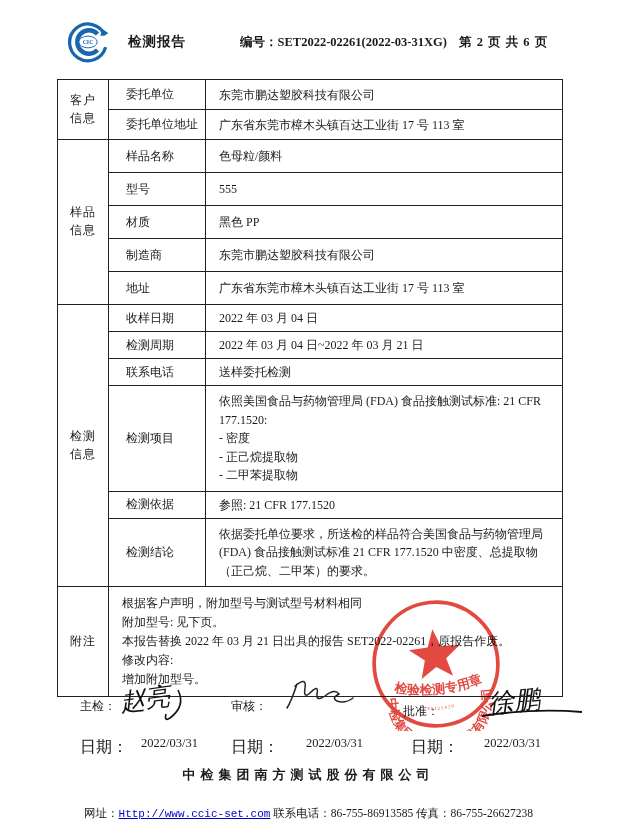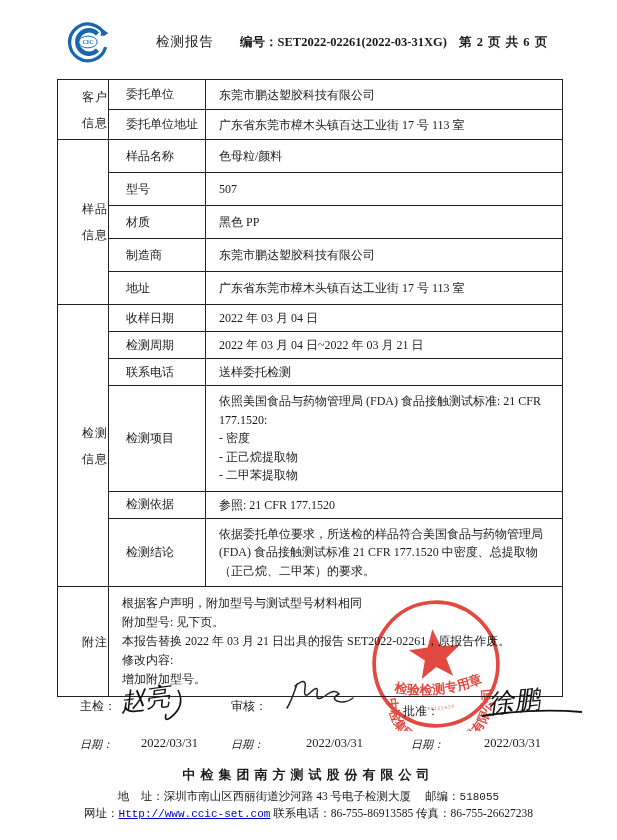--- a/index.html
+++ b/index.html
@@ -6,44 +6,44 @@
   html,body { background:#888; }
   .page {
     position:relative; width:617px; height:840px; margin:0 auto;
     background:#ffffff; overflow:hidden;
     font-family:"Liberation Serif","DejaVu Serif",serif;
     color:#1a1a1a; font-size:12px;
   }
   
   .hdr { position:absolute; left:0; top:18px; width:617px; height:46px; }
   .logo { position:absolute; left:66px; top:2px; width:44px; height:44px; }
-  .hdr-title { position:absolute; left:128px; top:15px; font-size:13.5px; font-weight:normal; letter-spacing:1px;margin-left:28px; }
+  .hdr-title { position:absolute; left:128px; top:15px; font-size:13.5px; font-weight:bold; letter-spacing:1px; }
   .hdr-no { position:absolute; left:240px; top:16px; font-size:12.5px; font-weight:bold; }
   .hdr-page { position:absolute; left:459px; top:16px; font-size:12.5px; font-weight:bold; letter-spacing:1px; }
   
   table.rpt {
     position:absolute; left:57px; top:79px; width:506px;
     border-collapse:collapse; table-layout:fixed;
     font-size:12px;
   }
   table.rpt td { border:1px solid #222; vertical-align:middle; }
-  td.sec { text-align:right; white-space:pre-line; line-height:26px; letter-spacing:1px; }
+  td.sec { text-align:center; white-space:pre-line; line-height:18px; letter-spacing:1px;font-family:Liberation Mono, monospace; }
   td.lbl { padding-left:17px; }
   td.val { padding:4px 10px 4px 13px; line-height:18px; }
   tr.h30 td { height:30px; }
   tr.h33 td { height:33px; }
   tr.h26 td { height:26px; }
   tr.h22 td { height:22px; }
   td.multiline { white-space:pre-line; line-height:18.5px; padding-top:6px; padding-bottom:6px; }
   td.notes { white-space:pre-line; line-height:19px; padding-top:7px; padding-bottom:7px; }
   
   .sig-area { position:absolute; left:0; top:640px; width:603px; height:125px; }
   .sig-label { position:absolute; font-size:12px; }
   .sig-svg { position:absolute; }
-  .date-label { position:absolute; font-size:11px;font-style:italic; }
+  .date-label { position:absolute; font-size:16px; }
   .date-val { position:absolute; font-size:12.5px; }
   
   .stamp { position:absolute; left:369px; top:597px; width:134px; height:134px;
            opacity:.88; mix-blend-mode:multiply; pointer-events:none; }
   
   .ftr { position:absolute; left:0; width:617px; text-align:center; }
   .ftr-company { top:766px; font-size:13px; font-weight:bold; letter-spacing:5px; }
   .ftr-line { top:789px; font-size:11.5px; }
   .ftr-line2 { top:806px; font-size:11.5px; }
   .mono { font-family:"Liberation Mono","DejaVu Sans Mono",monospace; font-size:11px; }
@@ -88,21 +88,21 @@
       </tr>
 
       <tr class="h33">
         <td class="sec" rowspan="5">样品
 信息</td>
         <td class="lbl">样品名称</td>
         <td class="val">色母粒/颜料</td>
       </tr>
       <tr class="h33">
         <td class="lbl">型号</td>
-        <td class="val">507</td>
+        <td class="val">555</td>
       </tr>
       <tr class="h33">
         <td class="lbl">材质</td>
         <td class="val">黑色 PP</td>
       </tr>
       <tr class="h33">
         <td class="lbl">制造商</td>
         <td class="val">东莞市鹏达塑胶科技有限公司</td>
       </tr>
       <tr class="h33">
@@ -194,22 +194,19 @@
       <text font-size="12.5" font-weight="bold" fill="#dd2f26" text-anchor="middle" font-family="Liberation Serif,serif">
         <textPath href="#arcMid" startOffset="50%">检验检测专用章</textPath>
       </text>
       <text font-size="4.6" fill="#dd2f26" text-anchor="middle" font-family="Liberation Serif,serif">
         <textPath href="#arcBot" startOffset="50%">4 0 1 2 5 6 2 0</textPath>
       </text>
     </g>
   </svg>
 
   <div class="ftr ftr-company">中检集团南方测试股份有限公司</div>
-  <div class="ftr ftr-line">
-    <span>地　址：</span><span>深圳市南山区西丽街道沙河路 43 号电子检测大厦</span><span class="sp"></span><span>邮编：</span><span class="mono">518055</span>
-  </div>
   <div class="ftr ftr-line2">
     <span>网址：</span><span class="mono url">Http://www.ccic-set.com</span>
     <span>联系电话：</span><span>86-755-86913585</span>
     <span>传真：</span><span>86-755-26627238</span>
   </div>
 
 </div>
 
 </body></html>

